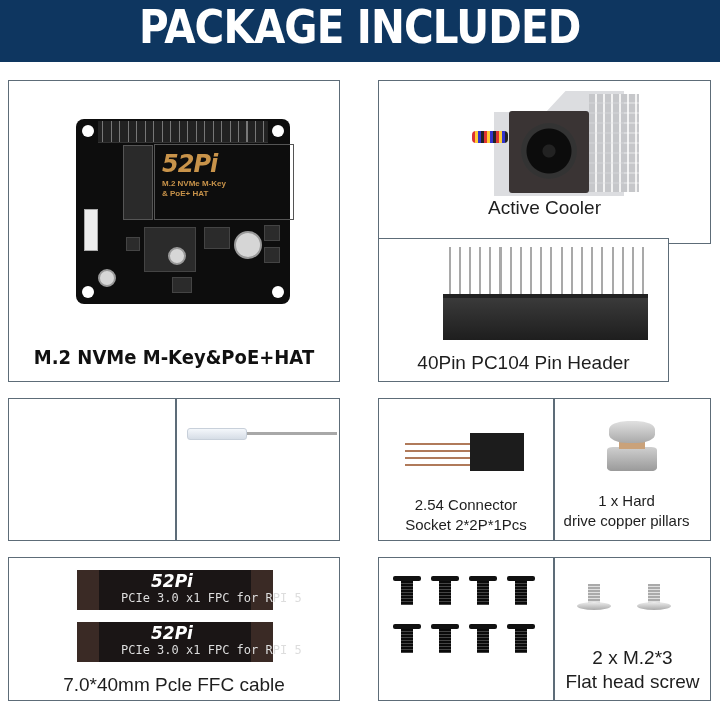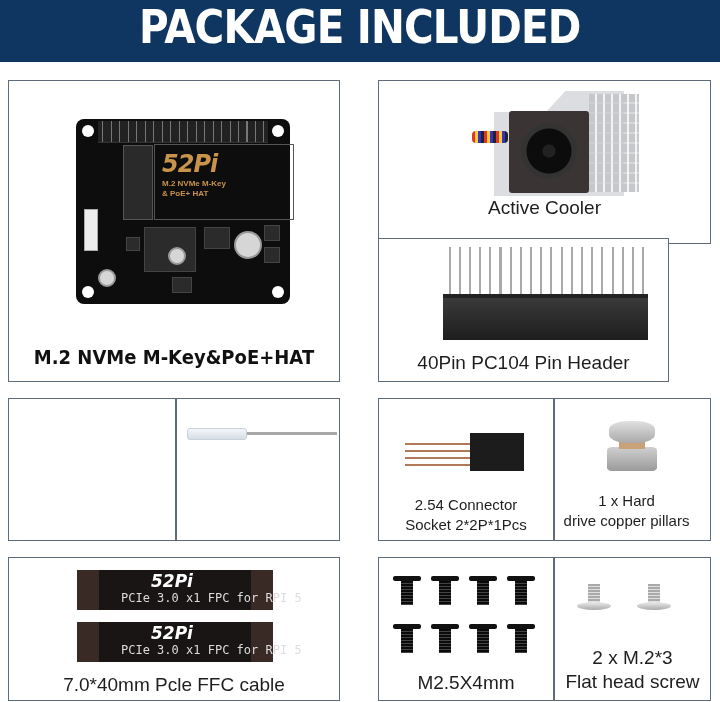--- a/index.html
+++ b/index.html
@@ -183,21 +183,20 @@
         <div class="thread"></div>
       </div>
     <div class="screw" style="left:90px;top:66px">
         <div class="head"></div>
         <div class="thread"></div>
       </div>
     <div class="screw" style="left:128px;top:66px">
         <div class="head"></div>
         <div class="thread"></div>
       </div>
-    <div class="label" style="top:114px">M2.5X4mm</div>
   </div>
   <div class="divider" style="left:174px"></div>
   <div class="cell" style="left:176px;right:0">
     <div class="fscrew" style="left:22px;top:26px">
         <div class="thread"></div>
         <div class="head"></div>
       </div>
     <div class="fscrew" style="left:82px;top:26px">
         <div class="thread"></div>
         <div class="head"></div>

